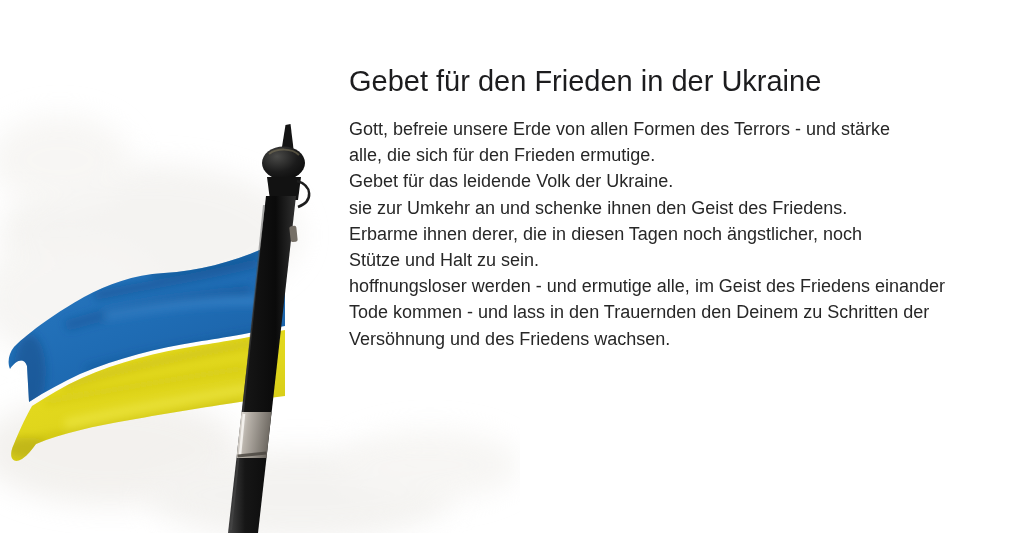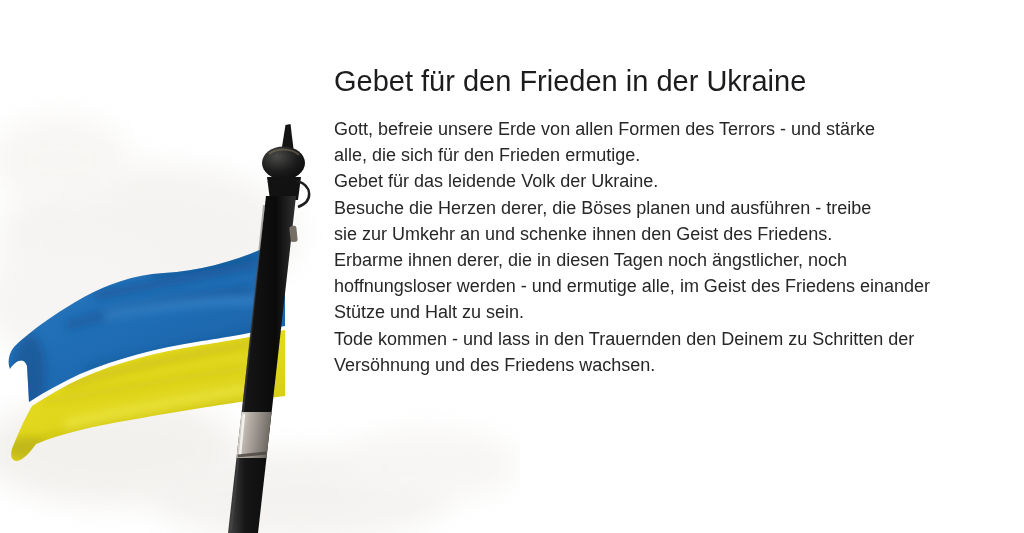--- a/index.html
+++ b/index.html
@@ -2,21 +2,21 @@
 <html style="--background: #ffffff; --title: #1c1c1e; --text: #272727; --flag-blue: #1f6cb4; --flag-yellow: #e0d61c; --pole-black: #141414; --pole-band-silver: #b8b2aa;"><head>
 <meta charset="utf-8">
 <style>
   html,body{margin:0;padding:0;}
   body{
     width:1024px;height:533px;position:relative;overflow:hidden;
     background:var(--background,#ffffff);
     font-family:"Liberation Sans", sans-serif;
   }
   .photo{position:absolute;left:0;top:0;width:520px;height:533px;}
-  .content{position:absolute;left:334px;top:64px;width:645px;}
+  .content{position:absolute;left:349px;top:64px;width:645px;}
   .title{
     font-size:29px;font-weight:400;line-height:35px;margin:0 0 17px 0;
     color:var(--title,#1c1c1e);
   }
   .prayer-line{
     font-size:18px;line-height:26.2px;white-space:nowrap;
     color:var(--text,#272727);
   }
 </style>
 </head>
@@ -107,20 +107,19 @@
       <line x1="237.5" y1="456" x2="266.5" y2="453" stroke="#47433d" stroke-width="3" opacity="0.8"></line>
     </g>
   </svg>
 </div>
 
 <div class="content">
   <h1 class="title">Gebet für den Frieden in der Ukraine</h1>
   <div class="prayer-line">Gott, befreie unsere Erde von allen Formen des Terrors - und stärke</div>
   <div class="prayer-line">alle, die sich für den Frieden ermutige.</div>
   <div class="prayer-line">Gebet für das leidende Volk der Ukraine.</div>
-  <div class="prayer-line">Besuche die Herzen derer, die Böses planen und ausführen - treibe</div>
   <div class="prayer-line">sie zur Umkehr an und schenke ihnen den Geist des Friedens.</div>
   <div class="prayer-line">Erbarme ihnen derer, die in diesen Tagen noch ängstlicher, noch</div>
+  <div class="prayer-line">Stütze und Halt zu sein.</div>
   <div class="prayer-line">hoffnungsloser werden - und ermutige alle, im Geist des Friedens einander</div>
-  <div class="prayer-line">Stütze und Halt zu sein.</div>
   <div class="prayer-line">Tode kommen - und lass in den Trauernden den Deinem zu Schritten der</div>
   <div class="prayer-line">Versöhnung und des Friedens wachsen.</div>
 </div>
 
 </body></html>

